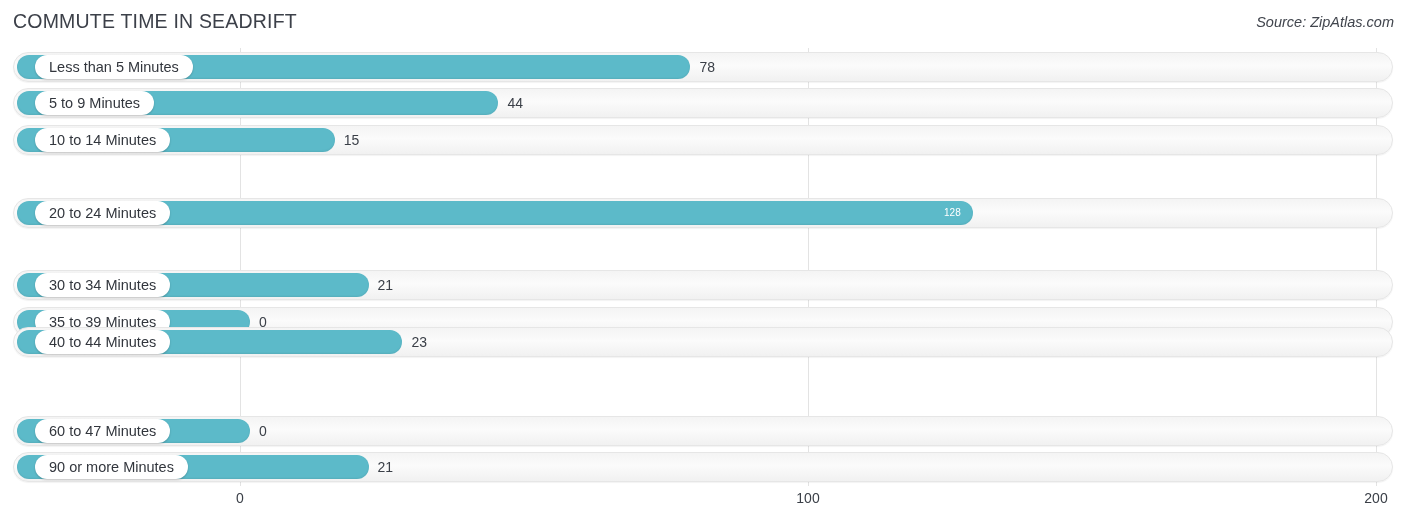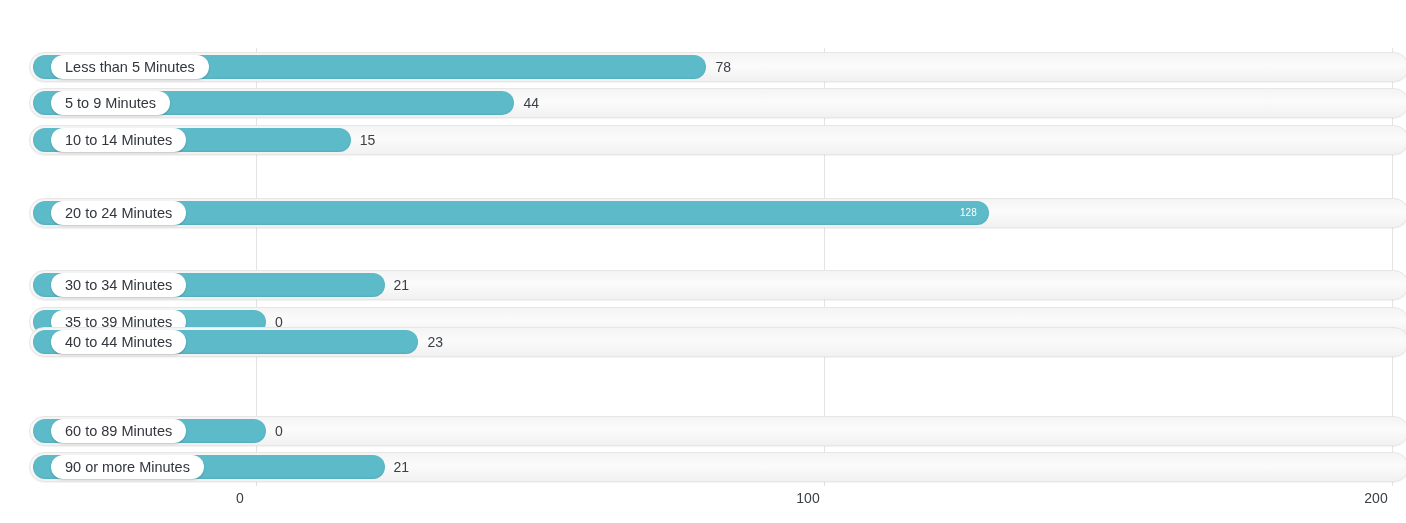--- a/index.html
+++ b/index.html
@@ -50,21 +50,20 @@
     white-space: nowrap;
   }
 
   
   .plot {
     position: absolute;
     left: 0;
     top: 48px;
     width: 1245px;
     height: 438px;
-    margin-left: 16px;
   }
 
   .gridlines {
     position: absolute;
     left: 0;
     top: 0;
     width: 1406px;
     height: 438px;
     pointer-events: none;
   }
@@ -172,20 +171,24 @@
     color: #3a3f47;
     transform: translateX(-50%);
     white-space: nowrap;
   }
 </style>
 </head>
 <body>
 
 <div class="chart-root">
 
+  <div class="header">
+    <div class="chart-title">COMMUTE TIME IN SEADRIFT</div>
+    <div class="chart-source">Source: ZipAtlas.com</div>
+  </div>
 
   <div class="plot">
     <div class="gridlines" id="gridlines">
         <div class="gridline" style="left: 240px;"></div>
         <div class="gridline" style="left: 808px;"></div>
         <div class="gridline" style="left: 1376px;"></div>
       </div>
     <div class="rows" id="rows">
         <div class="row" style="top: 4px;">
           <div class="track"></div>
@@ -225,21 +228,21 @@
         </div>
         <div class="row" style="top: 279px;">
           <div class="track"></div>
           <div class="bar" style="left: 4px; width: 385.455px;"></div>
           <div class="label-pill">40 to 44 Minutes</div>
           <div class="value-out" style="left: 398.455px;">23</div>
         </div>
         <div class="row" style="top: 368px;">
           <div class="track"></div>
           <div class="bar" style="left: 4px; width: 233px;"></div>
-          <div class="label-pill">60 to 89 Minutes</div>
+          <div class="label-pill">60 to 47 Minutes</div>
           <div class="value-out" style="left: 246px;">0</div>
         </div>
         <div class="row" style="top: 404.4px;">
           <div class="track"></div>
           <div class="bar" style="left: 4px; width: 351.576px;"></div>
           <div class="label-pill">90 or more Minutes</div>
           <div class="value-out" style="left: 364.576px;">21</div>
         </div>
       </div>
   </div>

